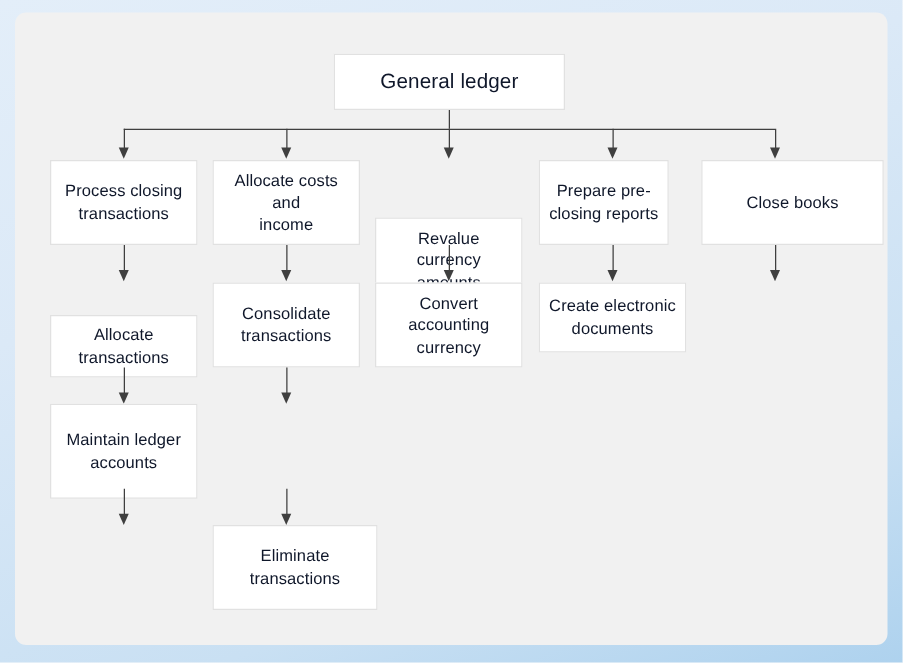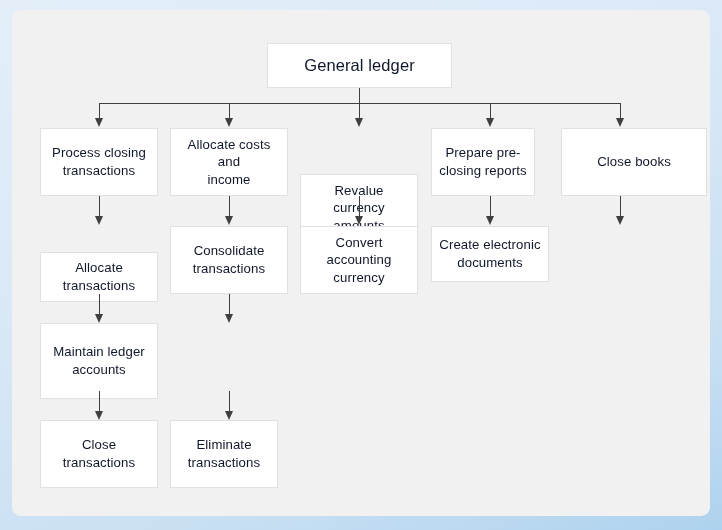--- a/index.html
+++ b/index.html
@@ -124,42 +124,39 @@
     <div class="vline" style="left:87px; top:284px; height:24px;"></div>
     <div class="arrow" style="left:83px; top:304px;"></div>
 
     <div class="node" style="left:28px; top:313px; width:118px; height:76px;">
       <span class="label">Maintain ledger
 accounts</span>
     </div>
     <div class="vline" style="left:87px; top:381px; height:24px;"></div>
     <div class="arrow" style="left:83px; top:401px;"></div>
 
-    <div class="node" style="left:28px; top:410px; width:118px; height:68px;">
-      <span class="label">Close transactions</span>
-    </div>
 
     <div class="node" style="left:158px; top:118px; width:118px; height:68px;">
       <span class="label">Allocate costs and
 income</span>
     </div>
     <div class="vline" style="left:217px; top:186px; height:24px;"></div>
     <div class="arrow" style="left:213px; top:206px;"></div>
 
     <div class="node" style="left:158px; top:216px; width:118px; height:68px;">
       <span class="label">Consolidate
 transactions</span>
     </div>
     <div class="vline" style="left:217px; top:284px; height:24px;"></div>
     <div class="arrow" style="left:213px; top:304px;"></div>
 
     <div class="vline" style="left:217px; top:381px; height:24px;"></div>
     <div class="arrow" style="left:213px; top:401px;"></div>
 
-    <div class="node" style="left:158px; top:410px; width:108px; height:68px;">
+    <div class="node" style="left:158px; top:410px; width:132px; height:68px;">
       <span class="label">Eliminate
 transactions</span>
     </div>
 
     <div class="node" style="left:288px; top:118px; width:118px; height:68px;margin-top:46px;">
       <span class="label">Revalue currency
 amounts</span>
     </div>
     <div class="vline" style="left:347px; top:186px; height:24px;"></div>
     <div class="arrow" style="left:343px; top:206px;"></div>

